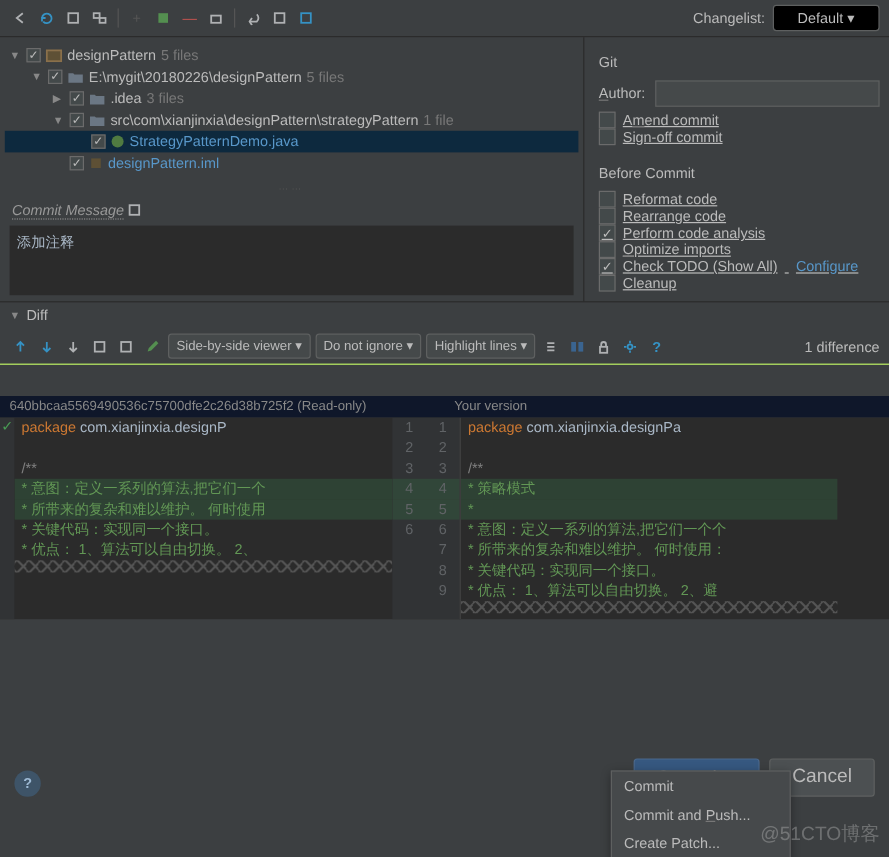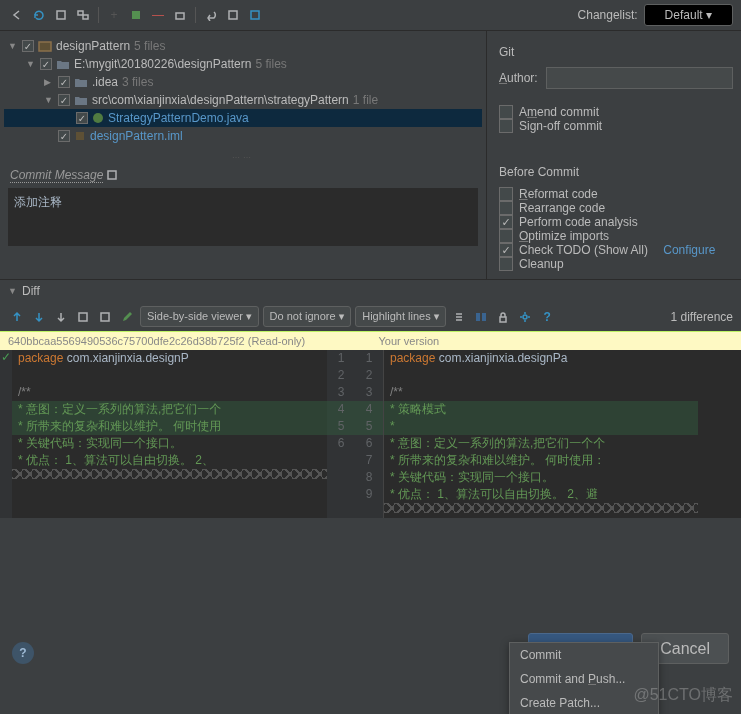--- a/index.html
+++ b/index.html
@@ -18,34 +18,34 @@
 .expand { width: 10px; color: #888; cursor: pointer; font-size: 9px; }
 .cb { width: 12px; height: 12px; border: 1px solid #6b6b6b; background: #43494a; display: inline-flex; align-items: center; justify-content: center; }
 .cb.checked::after { content: "✓"; color: #bbb; font-size: 10px; }
 .dim { color: #787878; }
 .file-link { color: #5897c9; }
 .resize-dots { text-align: center; color: #555; font-size: 8px; letter-spacing: 3px; padding: 2px; }
 .cm-row { display: flex; align-items: center; padding: 2px 10px; font-style: italic; }
 .cm-label { color: #999; border-bottom: 1px dotted #999; }
 .cm-area { background: #2b2b2b; margin: 2px 8px; padding: 6px; height: 58px; color: #a9b7c6; }
 .section-head { color: #bbb; margin: 6px 0 8px 0; }
-.form-row { display: flex; align-items: center; gap: 8px; margin-bottom: 16px; justify-content: space-between; }
+.form-row { display: flex; align-items: center; gap: 8px; margin-bottom: 4px; justify-content: space-between; }
 .underline { text-decoration: underline; text-decoration-color: #777; }
 .author-input { flex: 1; background: #45494a; border: 1px solid #5e6060; height: 22px; padding: 0 4px; color: #bbb; }
-.chk-row { display: flex; align-items: center; gap: 6px; margin: 0 0; }
+.chk-row { display: flex; align-items: center; gap: 6px; margin: 0 0; text-decoration: underline; }
 .chk { width: 14px; height: 14px; border: 1px solid #6b6b6b; background: #43494a; display: inline-flex; align-items: center; justify-content: center; }
 .chk.checked { background: #43494a; }
 .chk.checked::after { content: "✓"; color: #bbb; font-size: 11px; }
 .link { color: #5897c9; cursor: pointer; }
 .diff-head { display: flex; align-items: center; padding: 4px 8px; border-top: 1px solid #2b2b2b; }
 .diff-head .expand { margin-right: 4px; }
 .diff-toolbar { display: flex; align-items: center; padding: 4px 8px; gap: 4px; border-bottom: 1px solid #bef264; flex-wrap: nowrap; }
 .sel { background: #45494a; border: 1px solid #5e6060; color: #bbb; padding: 3px 6px; border-radius: 3px; font-size: 11px; white-space: nowrap; }
 .diff-info { margin-left: auto; }
-.diff-titles { display: flex; background: #fef9c3; color: #888; font-size: 11px; }
+.diff-titles { display: flex; background: #0f172a; color: #888; font-size: 11px; margin-top: 26px; }
 .diff-titles > div:first-child { width: 50%; padding: 3px 8px; }
 .diff-titles > div:last-child { padding: 3px 8px; }
 .diff-body { display: flex; background: #2b2b2b; font-family: "Consolas", monospace; font-size: 12px; height: 168px; overflow: hidden; position: relative; }
 .pane { width: 315px; overflow: hidden; }
 .gutter { width: 56px; background: #313335; text-align: center; color: #606366; }
 .gline { height: 17px; line-height: 17px; display: flex; }
 .gline > span { width: 28px; }
 .cline { height: 17px; line-height: 17px; padding-left: 6px; white-space: nowrap; overflow: hidden; }
 .kw { color: #cc7832; }
 .str { color: #a9b7c6; }
@@ -198,21 +198,21 @@
       <input class="author-input" style="">
     </div>
     <div class="chk-row">
         <span class="chk"></span>
         <span>A<span class="underline">m</span>end commit</span>
       </div>
     <div class="chk-row">
         <span class="chk"></span>
         <span>Sign-off commit</span>
       </div>
-    <div class="section-head" style="margin-top:32px">Before Commit</div>
+    <div class="section-head" style="margin-top:16px">Before Commit</div>
     <div class="chk-row">
         <span class="chk"></span>
         <span><span class="underline">R</span>eformat code</span>
       </div>
     <div class="chk-row">
         <span class="chk"></span>
         <span>Rearrange code</span>
       </div>
     <div class="chk-row">
         <span class="chk checked"></span>

